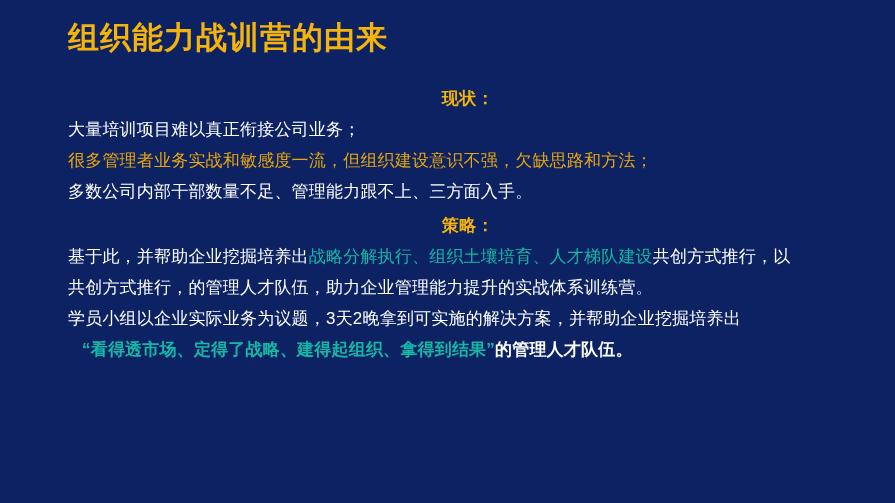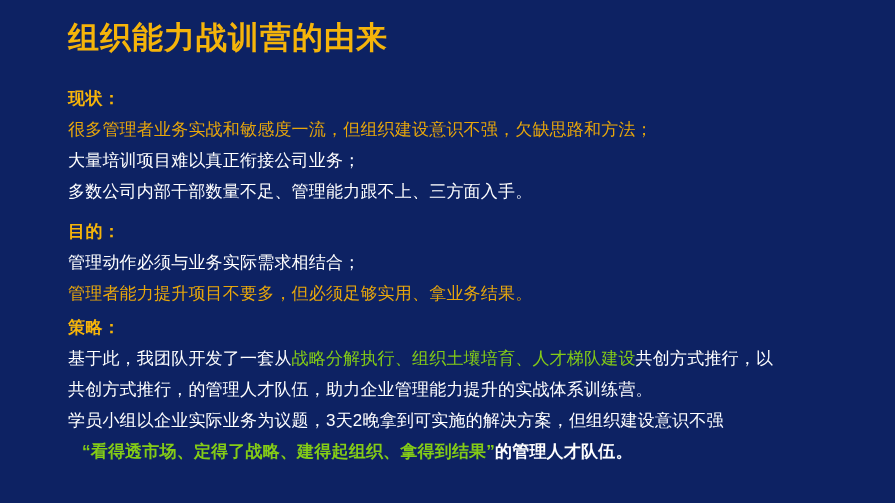--- a/index.html
+++ b/index.html
@@ -46,70 +46,66 @@
 
   .section {
     margin-bottom: 2px;
   }
   .section-heading {
     font-size: 17px;
     font-weight: bold;
     color: #f5b40a;
     line-height: 30px;
     letter-spacing: 0.5px;
+    text-align: center;
   }
   .line {
     font-size: 17px;
     line-height: 31px;
     color: #ffffff;
     letter-spacing: 0.2px;
     white-space: nowrap;
   }
   .line.gold {
     color: #e8a70b;
   }
   .hl {
-    color: #84cc16;
+    color: #14b8a6;
   }
   .indent {
     padding-left: 14px;
     font-weight: bold;
   }
 
   .sec-gap-purpose { margin-top: 10px; }
   .sec-gap-strategy { margin-top: 4px; }
 </style>
 </head>
 <body>
 
 <div class="slide">
 
   <div class="slide-title">组织能力战训营的由来</div>
 
   <div class="body-block">
 
     <div class="section">
       <div class="section-heading">现状：</div>
+      <div class="line">大量培训项目难以真正衔接公司业务；</div>
       <div class="line gold">很多管理者业务实战和敏感度一流，但组织建设意识不强，欠缺思路和方法；</div>
-      <div class="line">大量培训项目难以真正衔接公司业务；</div>
       <div class="line">多数公司内部干部数量不足、管理能力跟不上、三方面入手。</div>
     </div>
 
-    <div class="section sec-gap-purpose">
-      <div class="section-heading">目的：</div>
-      <div class="line">管理动作必须与业务实际需求相结合；</div>
-      <div class="line gold">管理者能力提升项目不要多，但必须足够实用、拿业务结果。</div>
-    </div>
 
     <div class="section sec-gap-strategy">
       <div class="section-heading">策略：</div>
 
-      <div class="line"><span>基于此，我团队开发了一套从</span><span class="hl">战略分解执行、组织土壤培育、人才梯队建设</span><span>共创方式推行，以</span></div>
+      <div class="line"><span>基于此，并帮助企业挖掘培养出</span><span class="hl">战略分解执行、组织土壤培育、人才梯队建设</span><span>共创方式推行，以</span></div>
 
       <div class="line">共创方式推行，的管理人才队伍，助力企业管理能力提升的实战体系训练营。</div>
 
-      <div class="line">学员小组以企业实际业务为议题，3天2晚拿到可实施的解决方案，但组织建设意识不强</div>
+      <div class="line">学员小组以企业实际业务为议题，3天2晚拿到可实施的解决方案，并帮助企业挖掘培养出</div>
 
       <div class="line indent"><span class="hl">“看得透市场、定得了战略、建得起组织、拿得到结果”</span><span>的管理人才队伍。</span></div>
     </div>
 
   </div>
 </div>
 
 </body></html>

